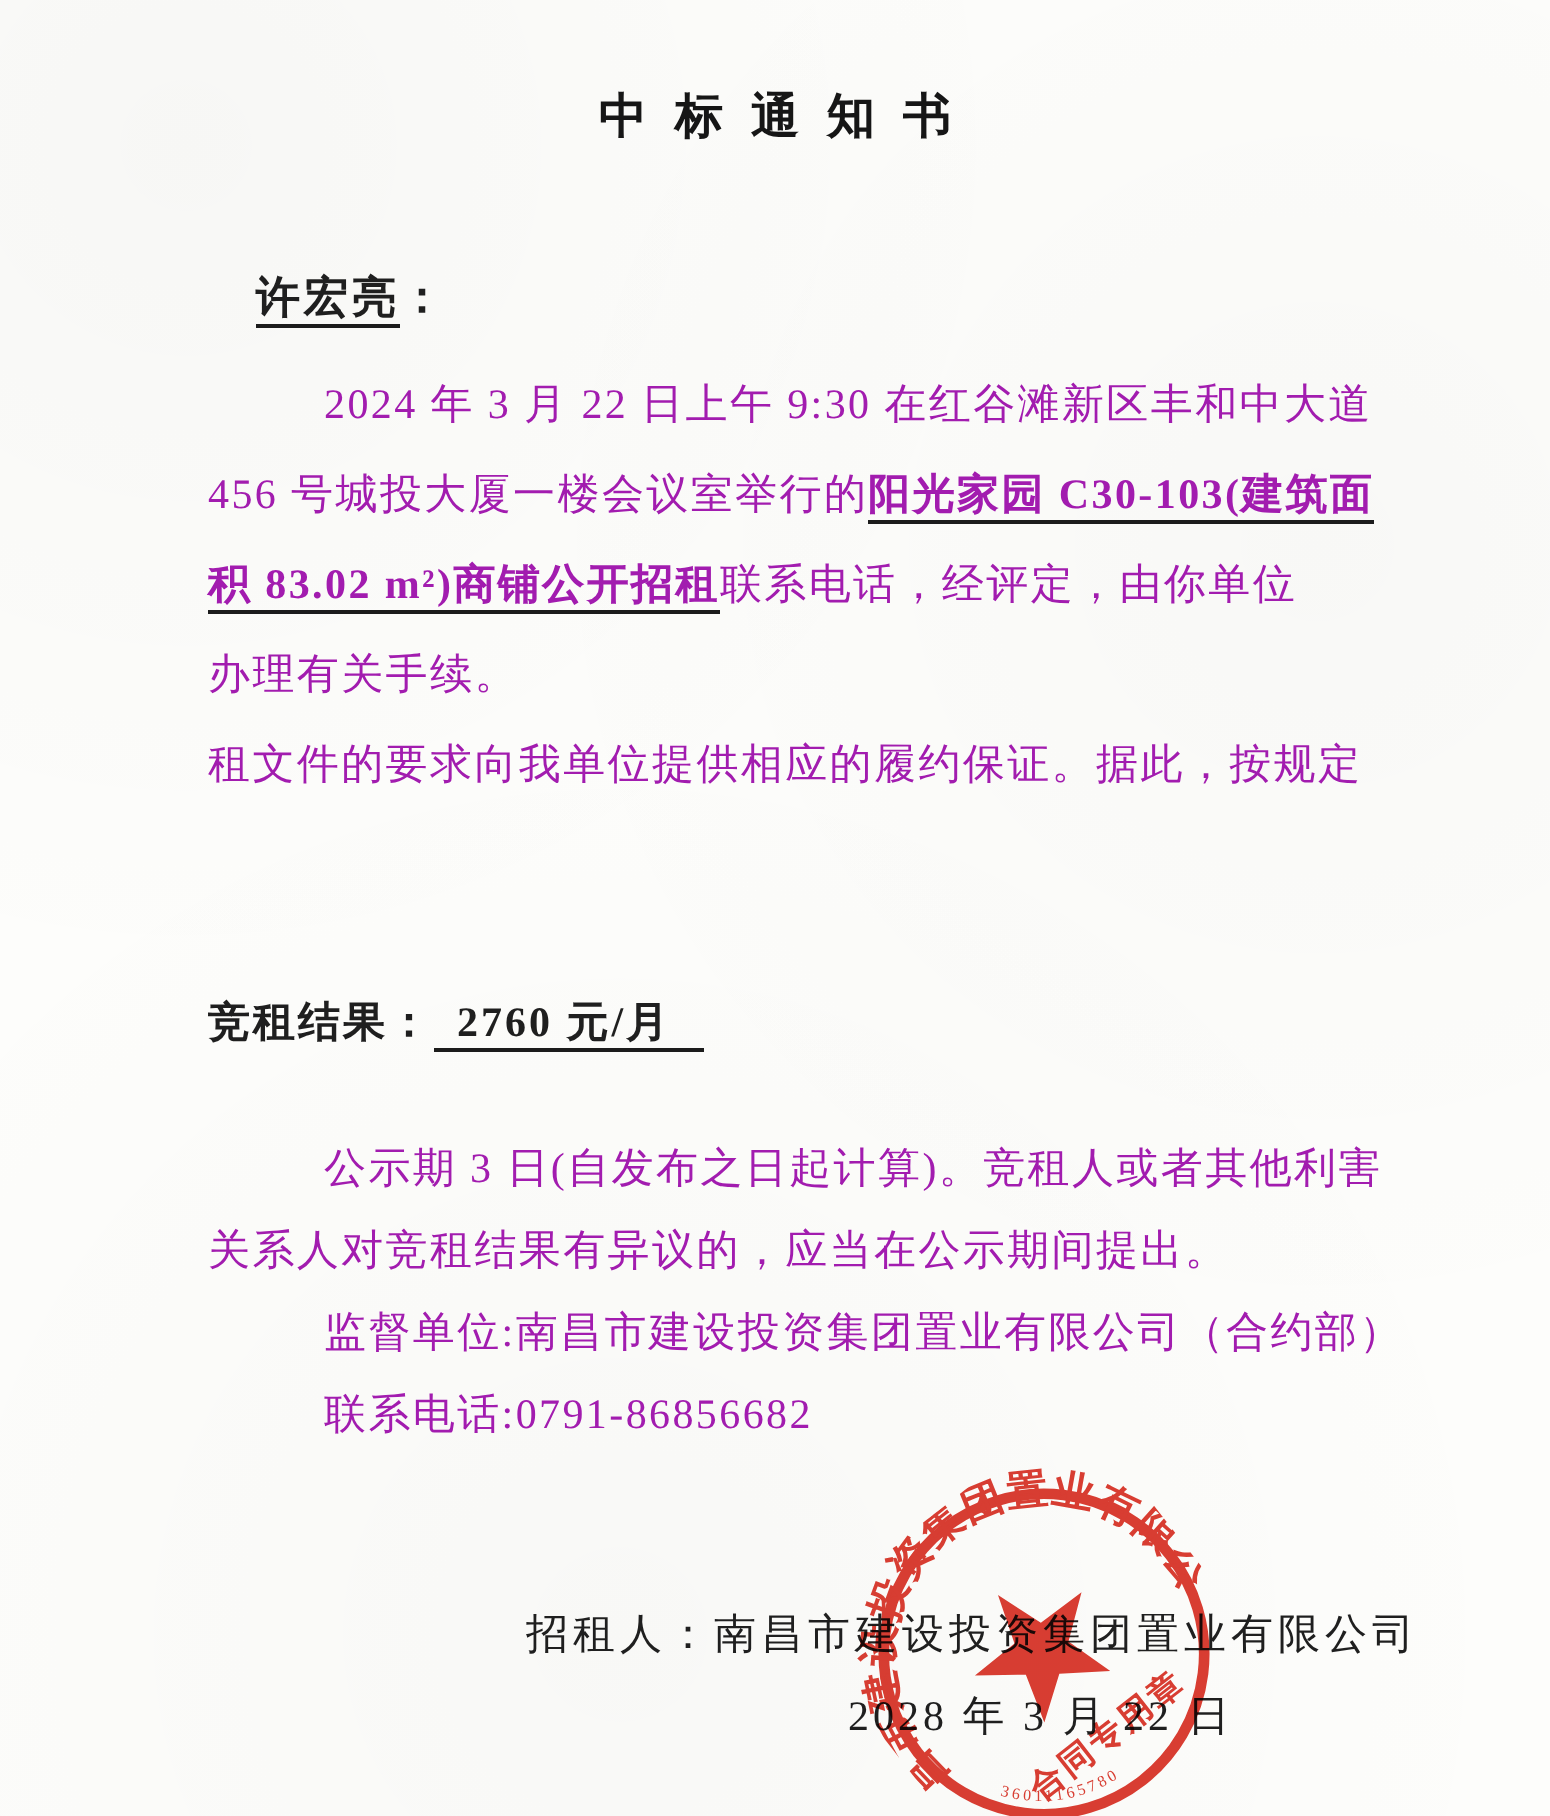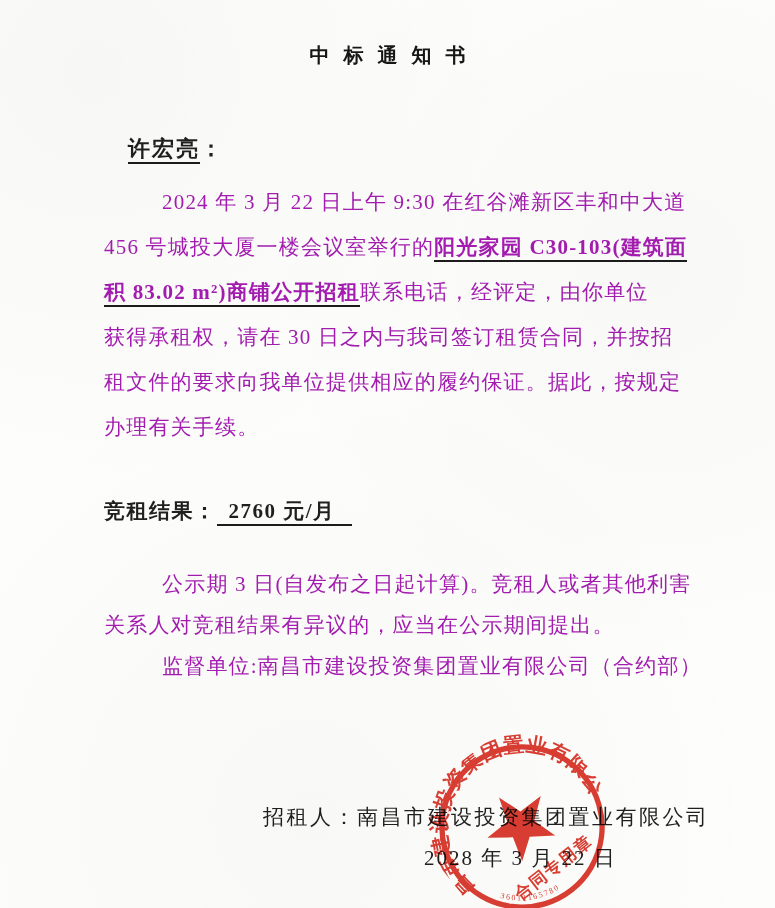--- a/index.html
+++ b/index.html
@@ -15,21 +15,21 @@
   
   .page::before{
     content:"";position:absolute;inset:0;pointer-events:none;
     background:
       radial-gradient(circle at 12% 8%, rgba(0,0,0,.025), transparent 40%),
       radial-gradient(circle at 85% 30%, rgba(0,0,0,.02), transparent 45%),
       radial-gradient(circle at 40% 90%, rgba(0,0,0,.02), transparent 50%);
   }
   .title{
     position:absolute;top:42px;left:0;width:775px;margin:0;
-    text-align:center;font-size:20px;font-weight:700;
+    text-align:center;font-size:24px;font-weight:700;
     letter-spacing:14px;text-indent:14px;color:#161616;
   }
   .recipient{
     position:absolute;top:134px;left:104px;
     font-size:22px;font-weight:700;letter-spacing:2px;margin-left:24px;
   }
   .para{position:absolute;left:104px;width:576px;font-size:21px;color:#a21caf;}
   .p1{top:180px;line-height:45px;letter-spacing:1.2px;}
   .p2{top:564px;line-height:41px;letter-spacing:1.2px;}
   .line{white-space:nowrap;}
@@ -64,33 +64,33 @@
   <h1 class="title">中标通知书</h1>
 
   <div class="recipient">
     <span class="u">许宏亮</span><span>：</span>
   </div>
 
   <div class="para p1">
     <div class="line indent">2024 年 3 月 22 日上午 9:30 在红谷滩新区丰和中大道</div>
     <div class="line"><span>456 号城投大厦一楼会议室举行的</span><span class="b u">阳光家园 C30-103(建筑面</span></div>
     <div class="line"><span class="b u">积 83.02 m²)商铺公开招租</span><span>联系电话，经评定，由你单位</span></div>
-    <div class="line">获得承租权，请在 30 日之内与我司签订租赁合同，并按招</div>
+    <div class="line">办理有关手续。</div>
     <div class="line">租文件的要求向我单位提供相应的履约保证。据此，按规定</div>
-    <div class="line">办理有关手续。</div>
   </div>
 
   <div class="result">
     <span>竞租结果：</span><span class="u val">2760 元/月</span>
   </div>
 
   <div class="para p2">
     <div class="line indent">公示期 3 日(自发布之日起计算)。竞租人或者其他利害</div>
     <div class="line">关系人对竞租结果有异议的，应当在公示期间提出。</div>
     <div class="line indent">监督单位:南昌市建设投资集团置业有限公司（合约部）</div>
+    <div class="line indent">联系电话:0791-86856682</div>
   </div>
 
   <div class="lessor">招租人：南昌市建设投资集团置业有限公司</div>
   <div class="sign-date">2028 年 3 月 22 日</div>
 
   <svg class="stamp" viewBox="0 0 200 200" xmlns="http://www.w3.org/2000/svg">
     <defs>
       <path id="arcTop" d="M 20,133 A 86,86 0 1 1 180,133" fill="none"></path>
       <path id="arcBot" d="M 28,142 A 82,82 0 0 0 96,181" fill="none"></path>
     </defs>

